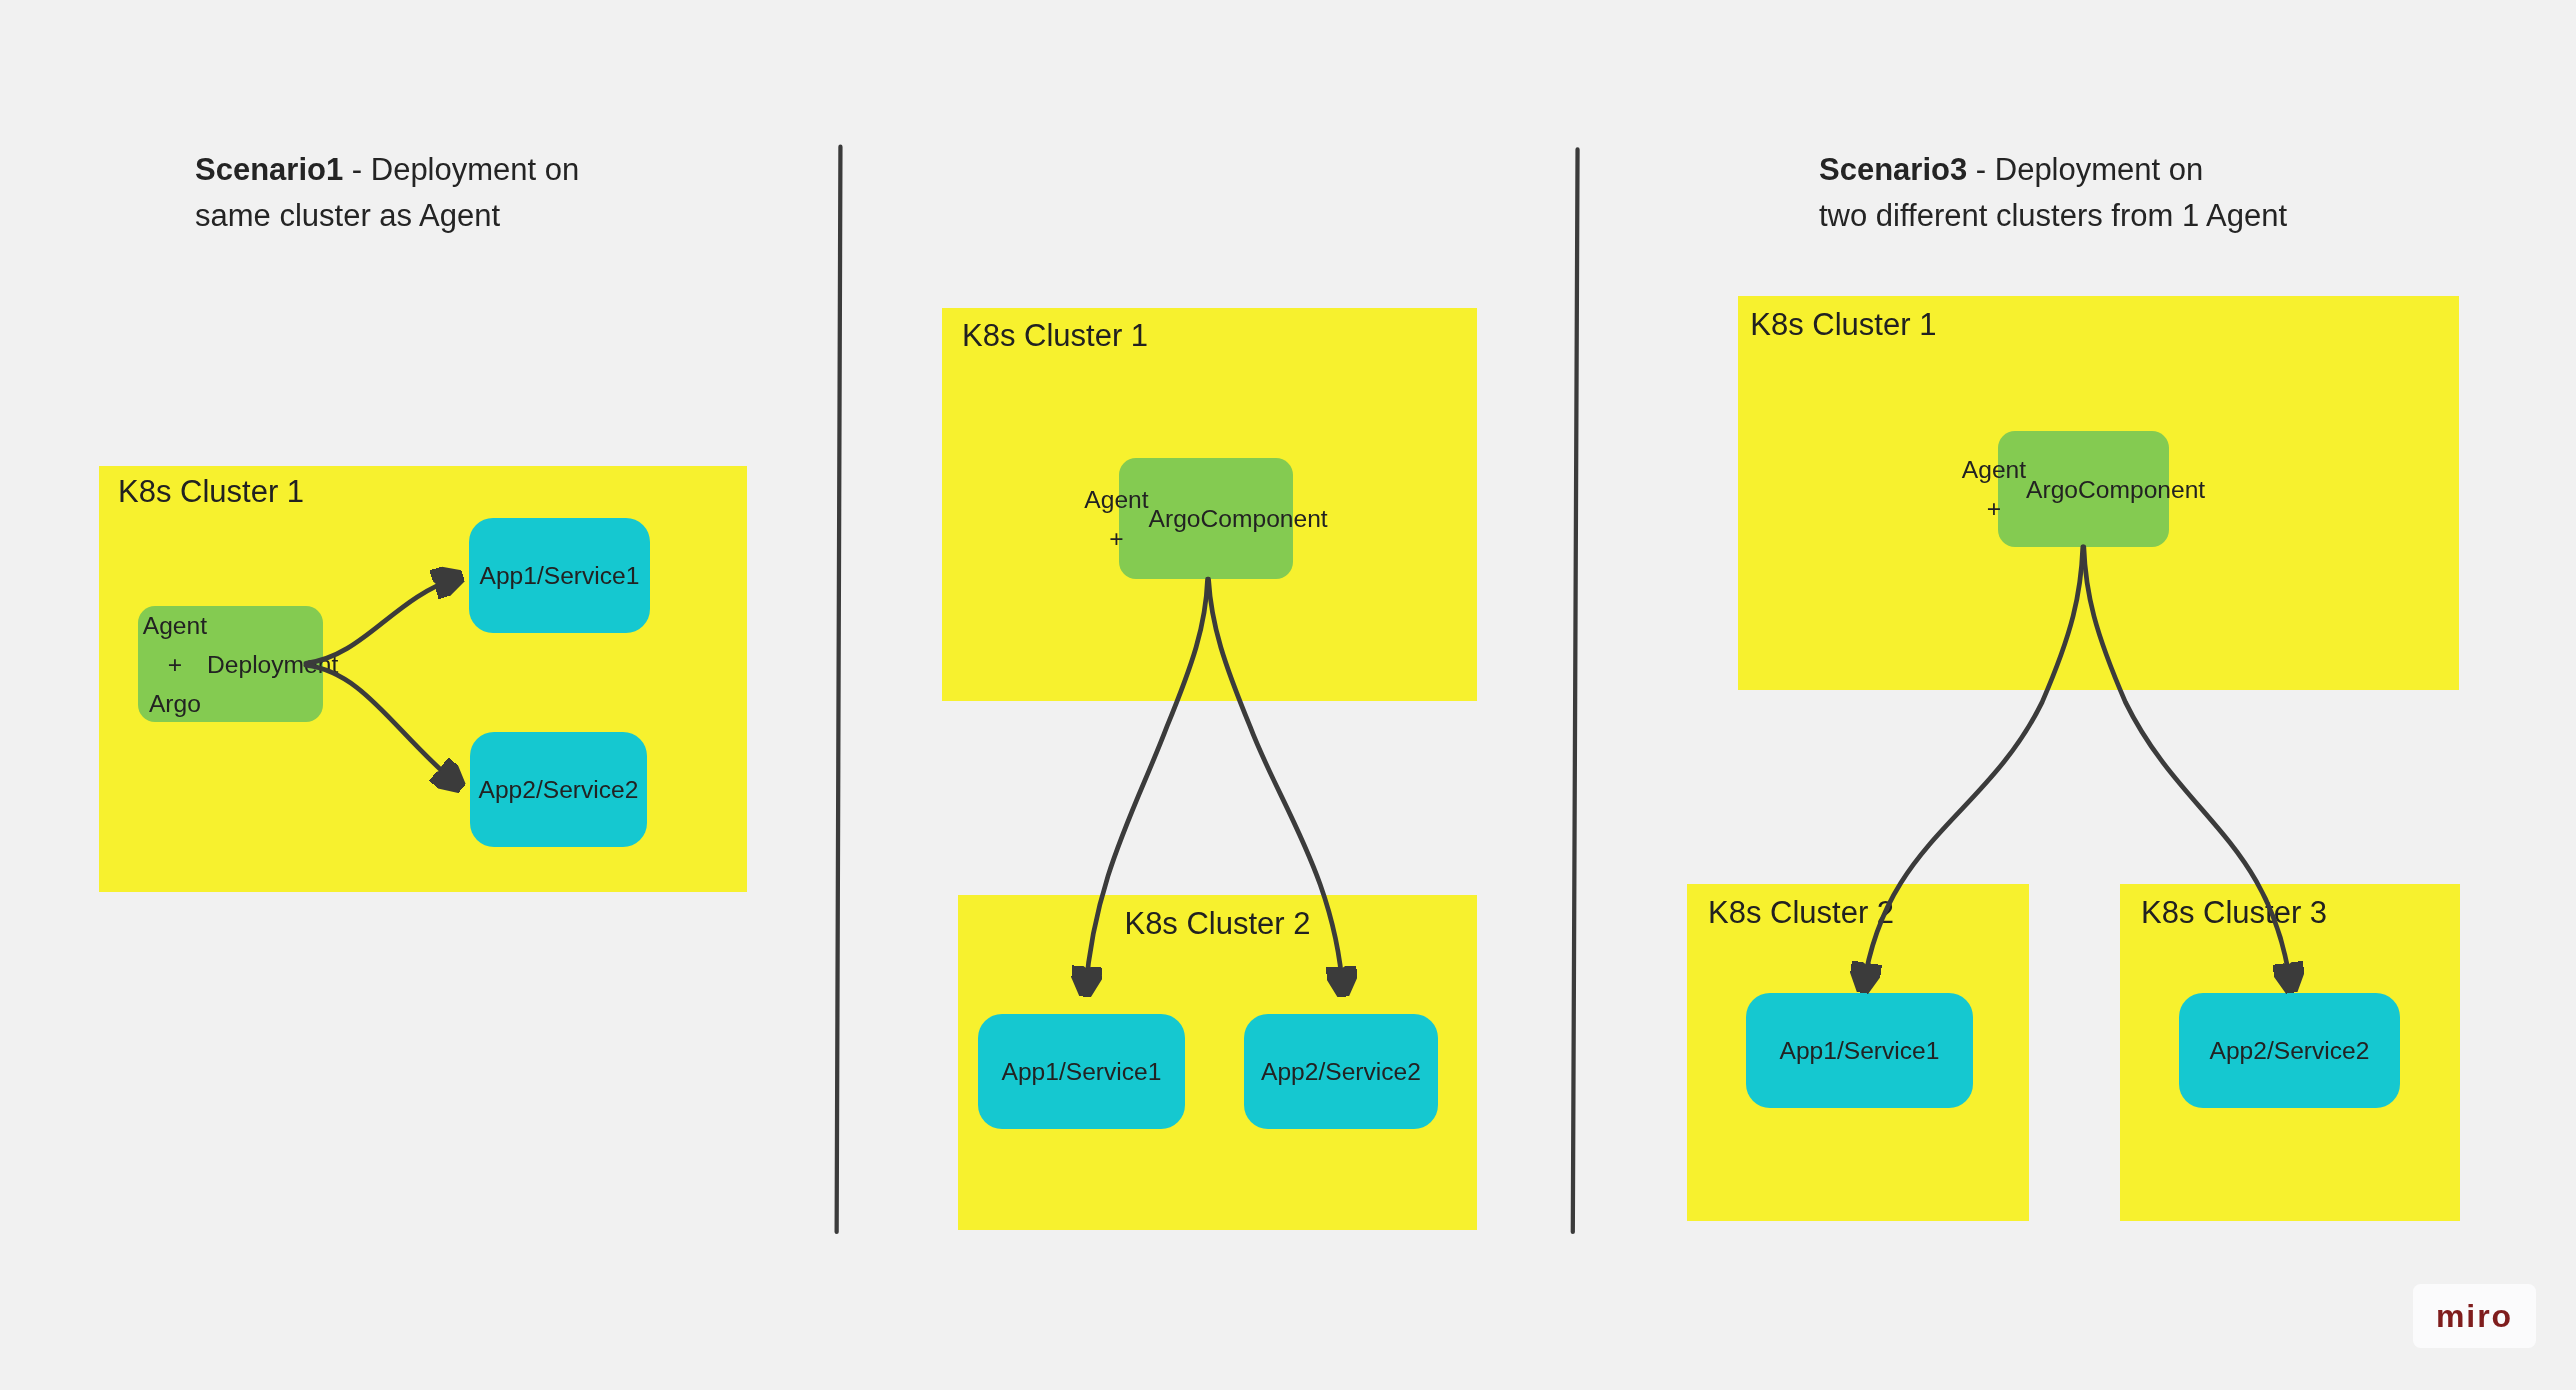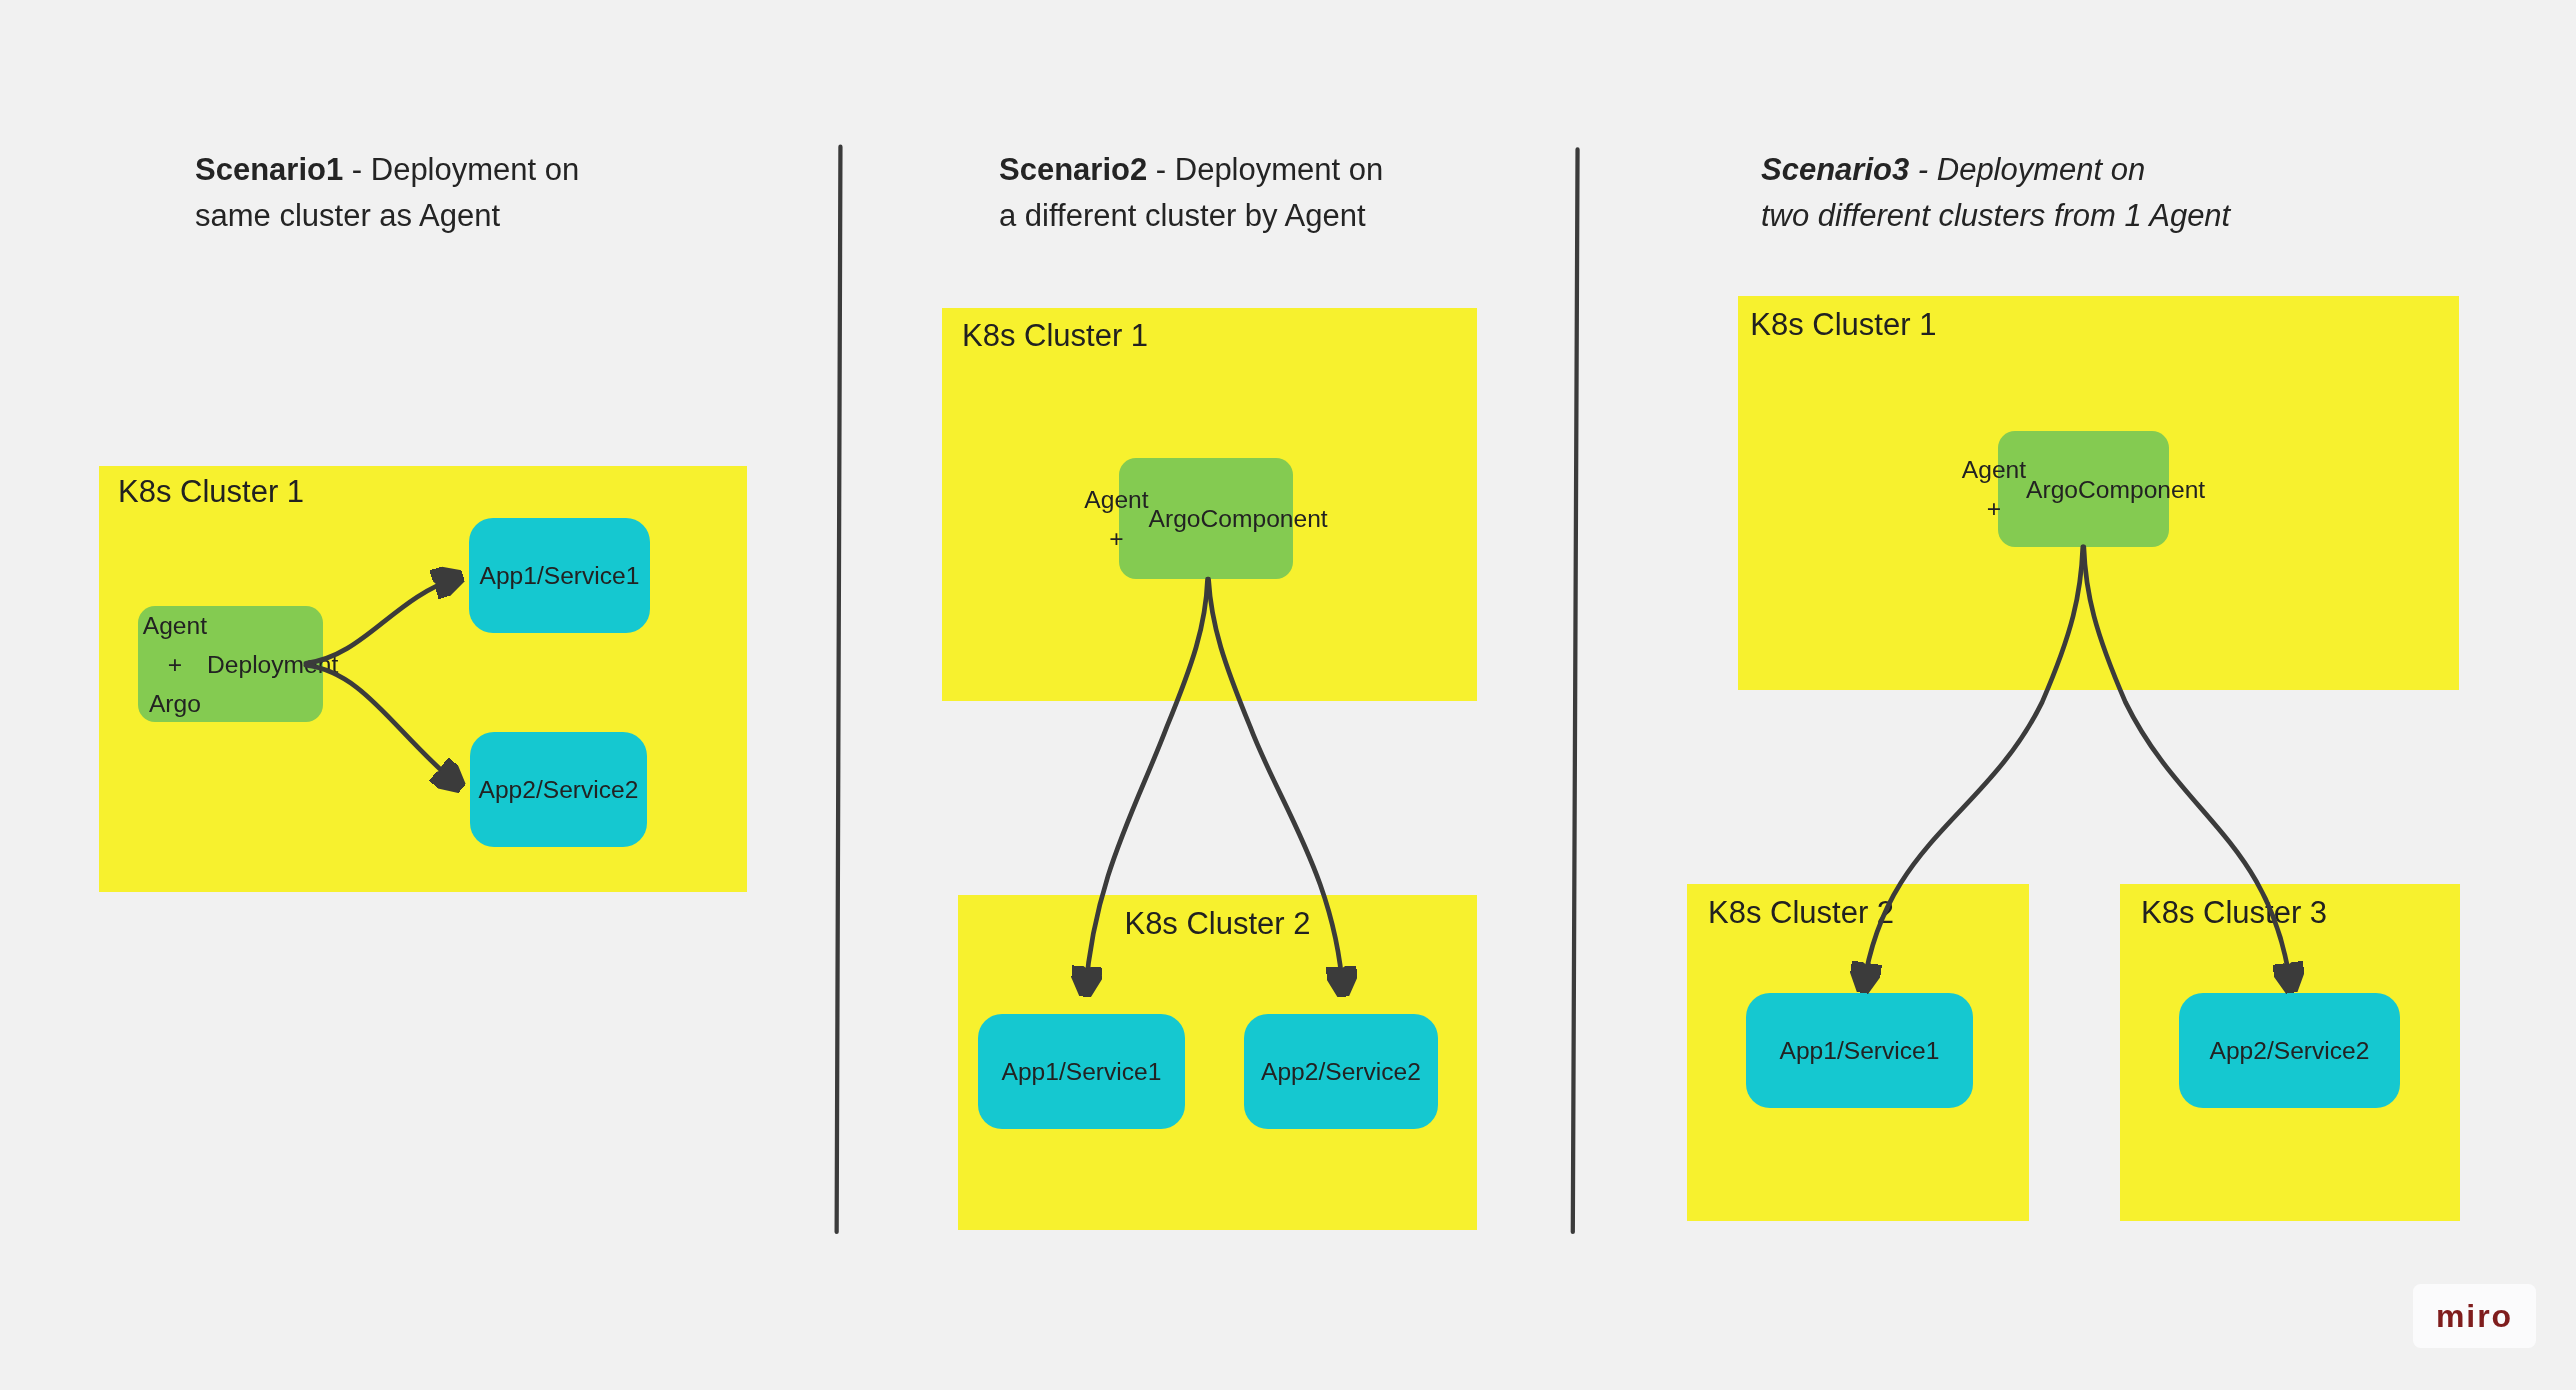--- a/index.html
+++ b/index.html
@@ -114,24 +114,20 @@
   </div>
 
   <div class="node cyan" style="left:469px; top:518px; width:181px; height:115px;">
     <div>App1/Service1</div>
   </div>
 
   <div class="node cyan" style="left:470px; top:732px; width:177px; height:115px;">
     <div>App2/Service2</div>
   </div>
 
-  <div class="sc-title" style="left:999px; top:147px;">
-    <div><span class="bold">Scenario2</span><span> - Deployment on</span></div>
-    <div>a different cluster by Agent</div>
-  </div>
 
   <div class="cluster" style="left:942px; top:308px; width:535px; height:393px;">
     <div class="cluster-label" style="left:20px; top:9.5px;">K8s Cluster 1</div>
   </div>
 
   <div class="node green" style="left:1119px; top:458px; width:174px; height:121px;">
     <div>Agent +</div>
     <div>Argo</div>
     <div>Component</div>
   </div>
@@ -141,21 +137,21 @@
   </div>
 
   <div class="node cyan" style="left:978px; top:1014px; width:207px; height:115px;">
     <div>App1/Service1</div>
   </div>
 
   <div class="node cyan" style="left:1244px; top:1014px; width:194px; height:115px;">
     <div>App2/Service2</div>
   </div>
 
-  <div class="sc-title" style="left:1761px; top:147px;font-style:italic;">
+  <div class="sc-title" style="left:1819px; top:147px;">
     <div><span class="bold">Scenario3</span><span> - Deployment on</span></div>
     <div>two different clusters from 1 Agent</div>
   </div>
 
   <div class="cluster" style="left:1738px; top:296px; width:721px; height:394px;">
     <div class="cluster-label" style="left:12.3px; top:11.4px;">K8s Cluster 1</div>
   </div>
 
   <div class="node green" style="left:1998px; top:431px; width:171px; height:116px;">
     <div>Agent +</div>

